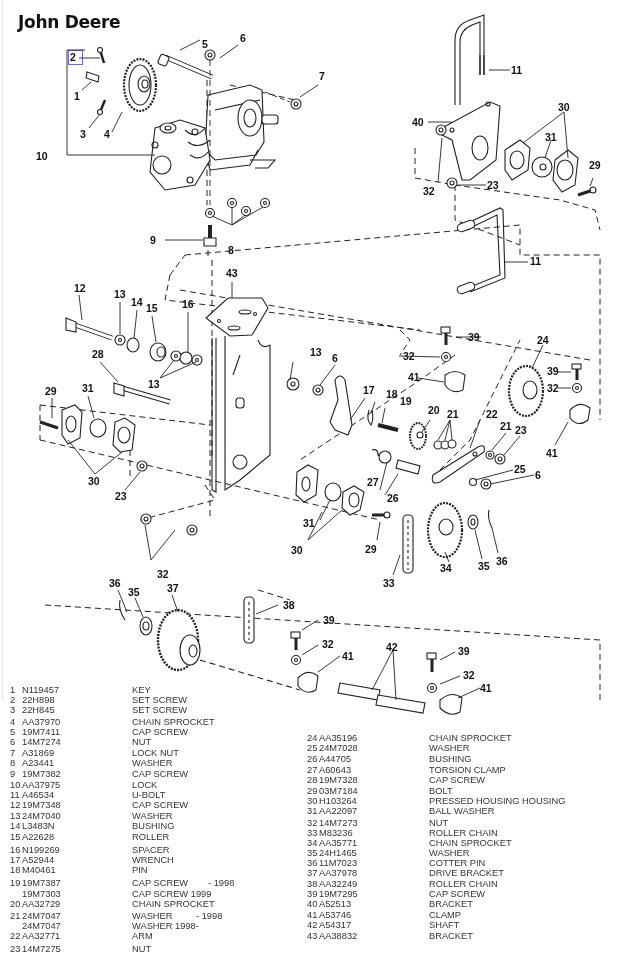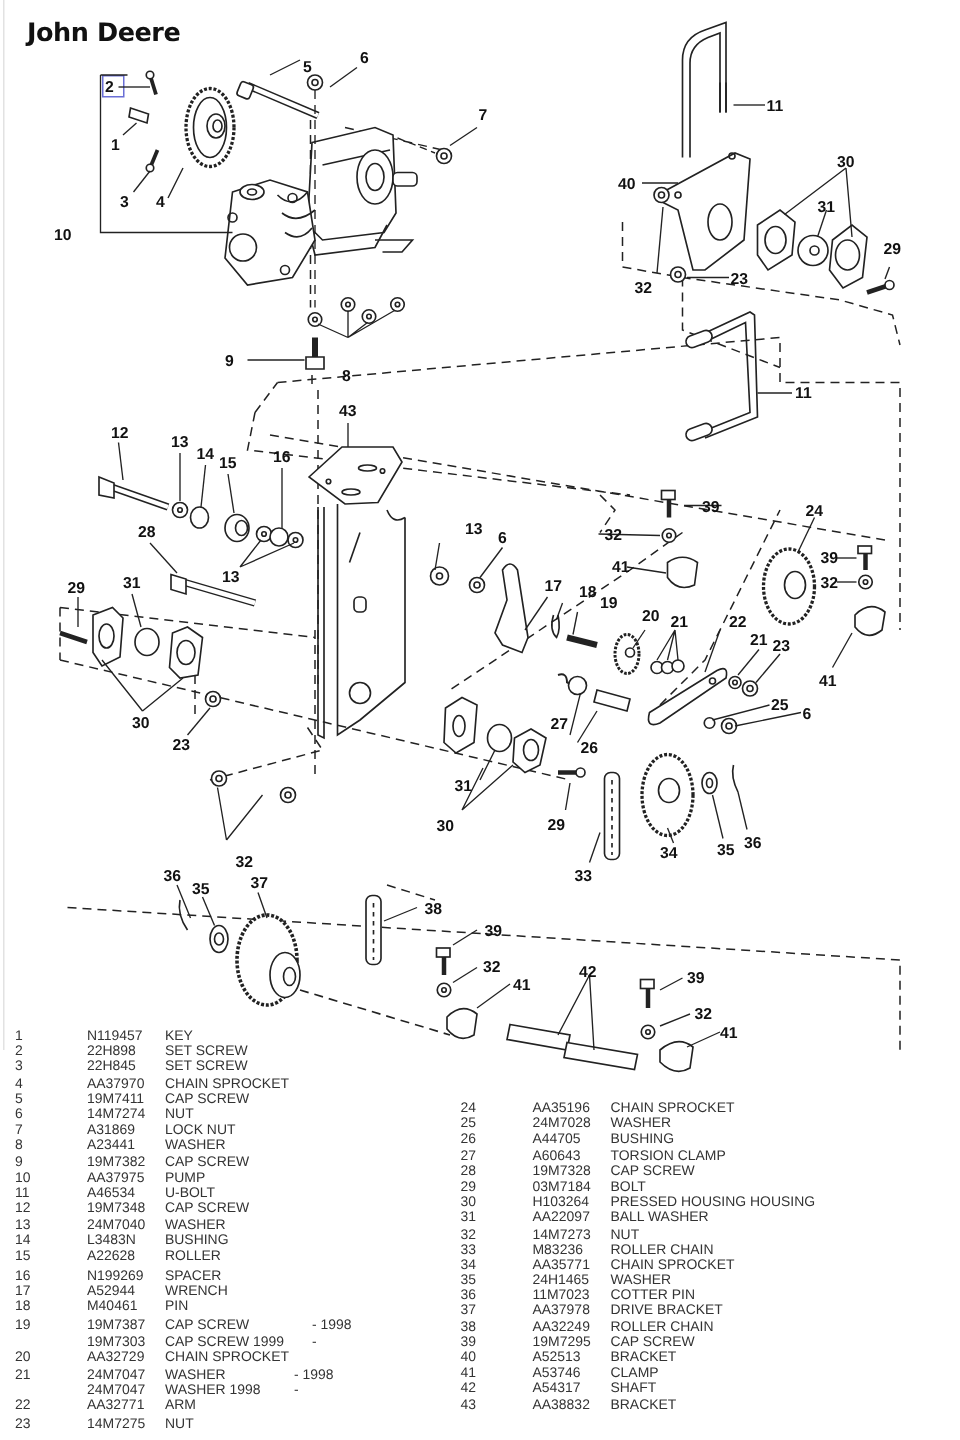--- a/index.html
+++ b/index.html
@@ -5,22 +5,22 @@
   html, body { margin:0; padding:0; background:#ffffff; }
   body { width:640px; height:960px; position:relative; overflow:hidden; font-family:"Liberation Sans", sans-serif; color:#222; }
   .leftrule { position:absolute; left:2px; top:0; width:1px; height:700px; background:#e2e2e2; }
   .title { position:absolute; left:18px; top:12px; font-family:"DejaVu Sans", sans-serif; font-weight:bold; font-size:17px; color:#111; letter-spacing:-0.3px; }
   svg.diagram { position:absolute; left:0; top:0; }
   .callout { font-family:"Liberation Sans", sans-serif; font-weight:bold; font-size:10.5px; fill:#111; }
   .plist { position:absolute; font-family:"Liberation Sans", sans-serif; font-size:9.3px; color:#333; line-height:10.2px; }
   .prow { position:relative; height:10.2px; white-space:nowrap; }
   .prow span { position:absolute; top:0; }
   .c-num { left:0; }
-  .c-part { left:48px; }
-  .c-desc { left:81px;padding-left:19px; }
+  .c-part { left:12px; }
+  .c-desc { left:103px;padding-left:19px; }
   .c-note { }
   .sel-box { position:absolute; left:68px; top:50px; width:13px; height:13px; border:1px solid #6a6fd6; }
 </style>
 </head>
 <body>
 
 <div class="leftrule"></div>
 <div class="title">John Deere</div>
 <div class="sel-box"></div>
 
@@ -470,21 +470,21 @@
       <span class="c-desc">WASHER</span>
     </div>
   <div class="prow">
       <span class="c-num">9</span>
       <span class="c-part">19M7382</span>
       <span class="c-desc">CAP SCREW</span>
     </div>
   <div class="prow" style="margin-top:1px">
       <span class="c-num">10</span>
       <span class="c-part">AA37975</span>
-      <span class="c-desc">PUMP</span>
+      <span class="c-desc">LOCK</span>
     </div>
   <div class="prow">
       <span class="c-num">11</span>
       <span class="c-part">A46534</span>
       <span class="c-desc">U-BOLT</span>
     </div>
   <div class="prow">
       <span class="c-num">12</span>
       <span class="c-part">19M7348</span>
       <span class="c-desc">CAP SCREW</span>

